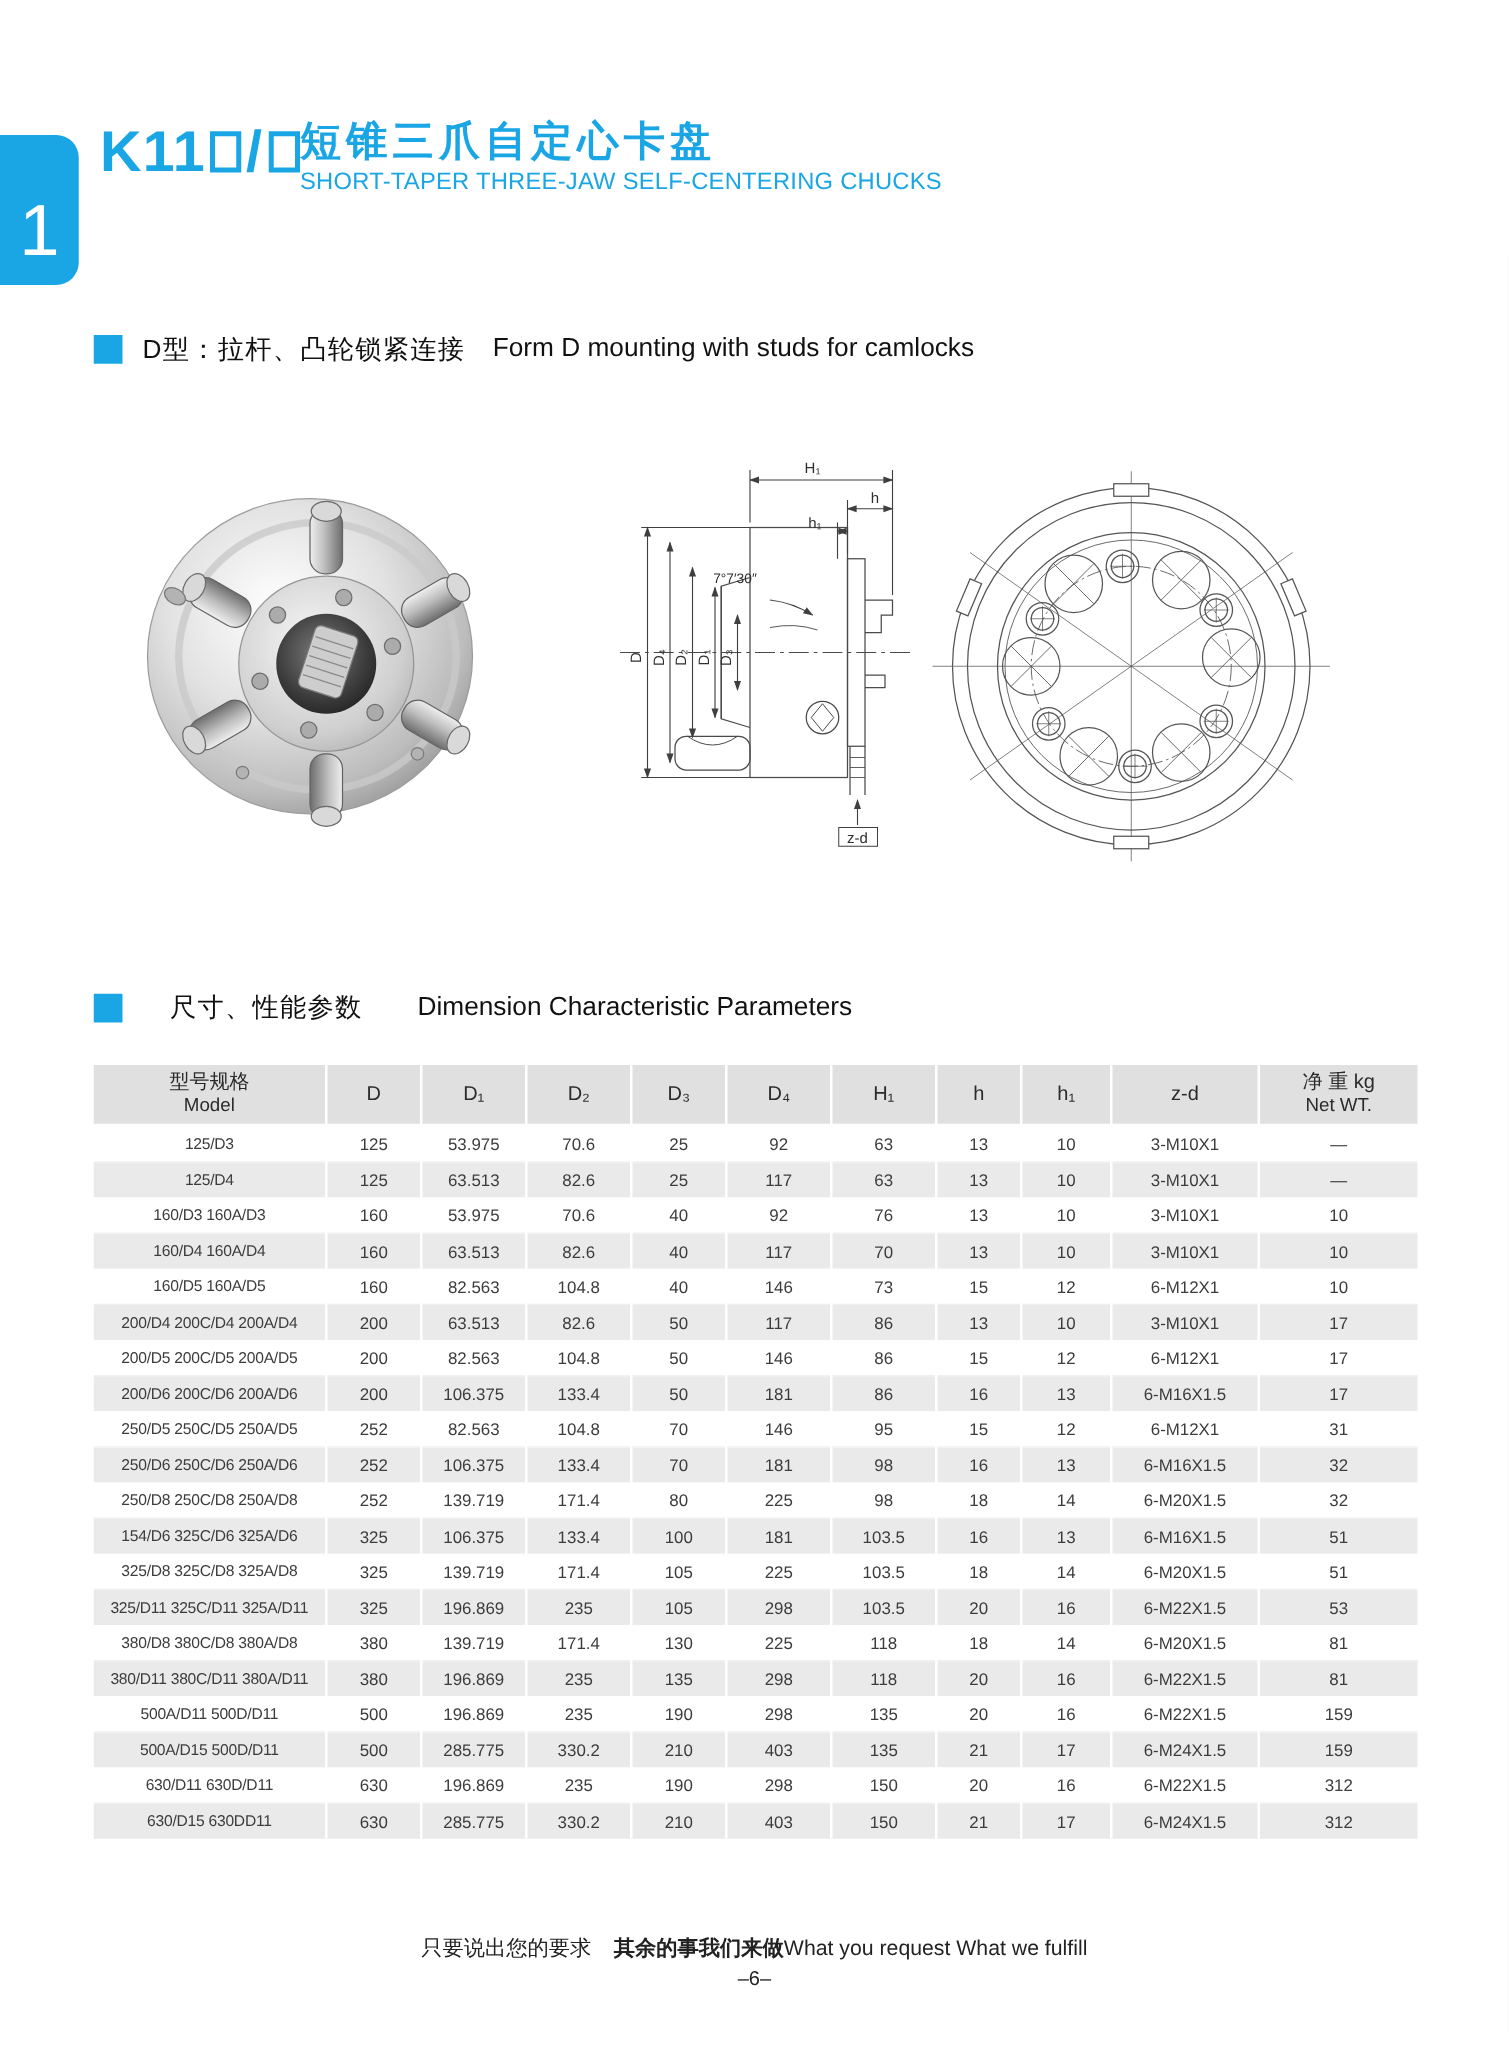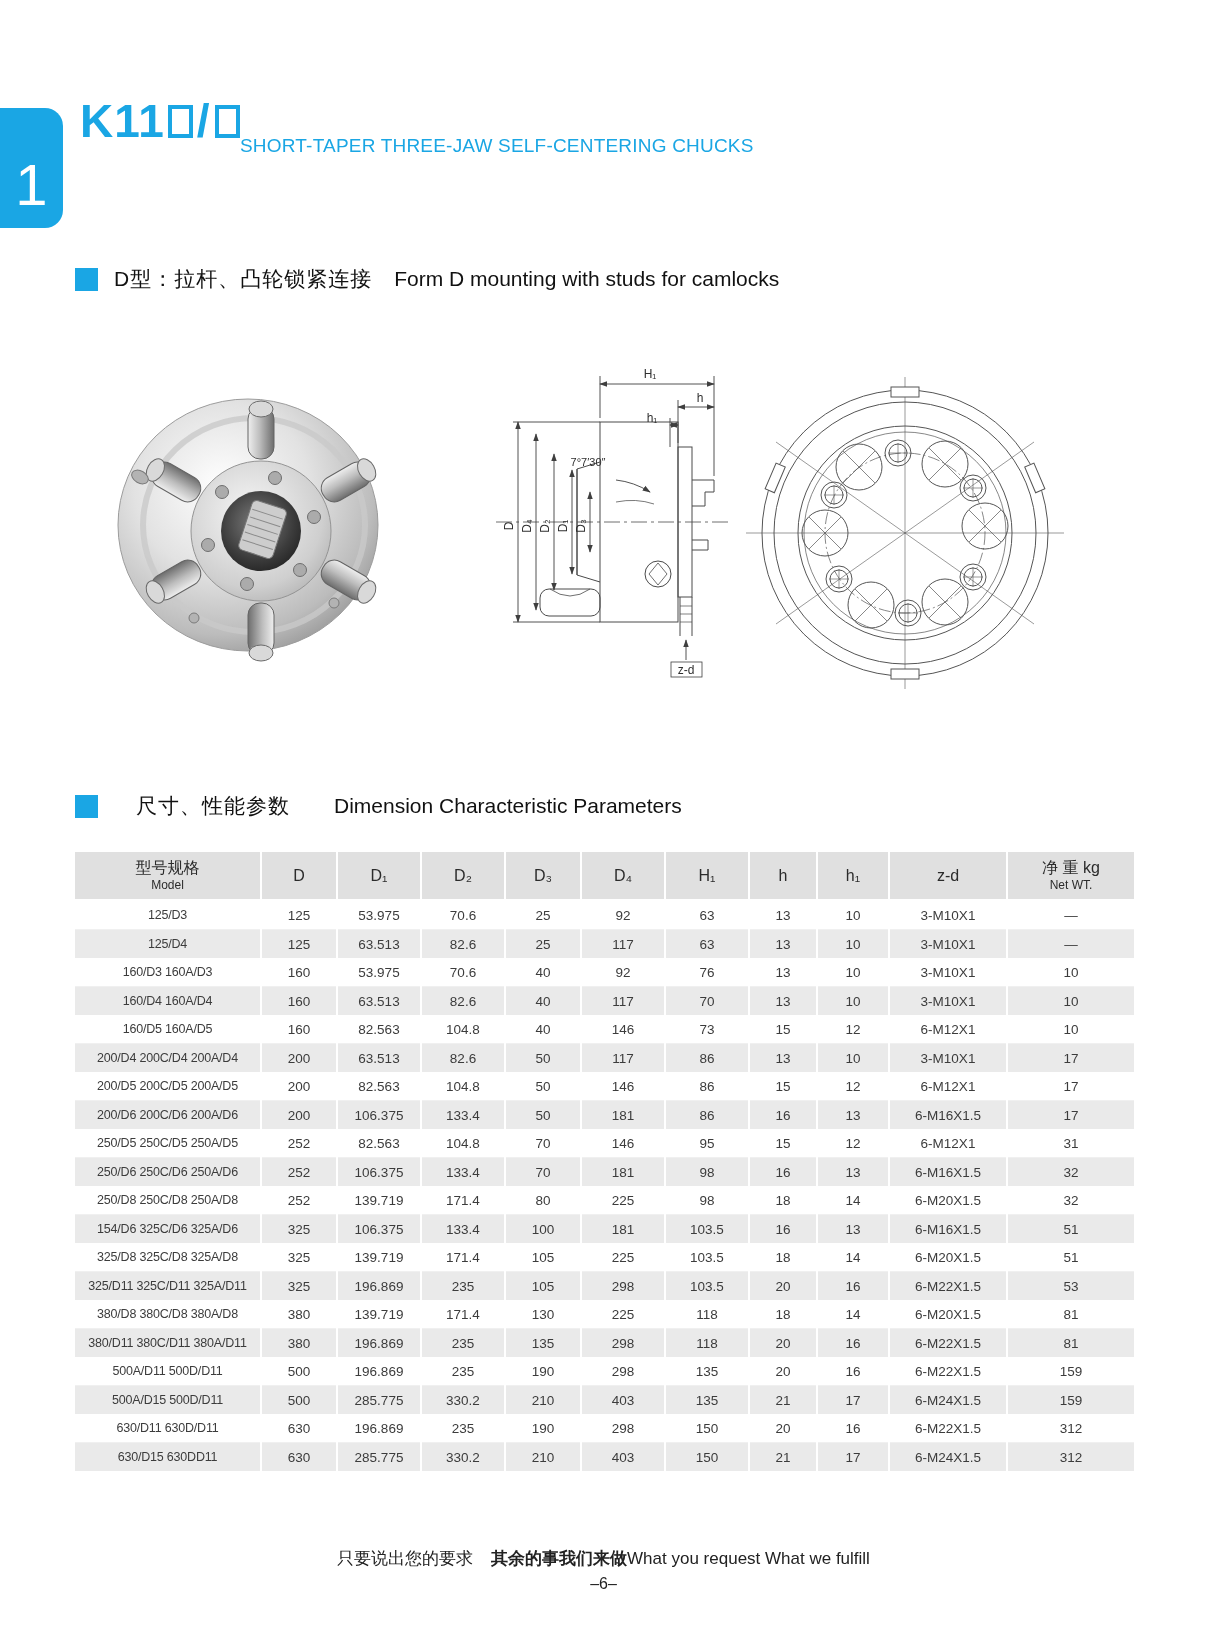--- a/index.html
+++ b/index.html
@@ -59,21 +59,21 @@
     border-collapse:collapse;table-layout:fixed;
   }
   #spec-table th,#spec-table td{
     text-align:center;vertical-align:middle;padding:0;
     border-right:2px solid #ffffff;
   }
   #spec-table thead th{
     background:#e0e0e0;height:47px;font-weight:normal;color:#2b2b2b;
     font-size:16px;line-height:1.25;border-bottom:2px solid #ffffff;
   }
-  #spec-table thead th .l2{font-size:12px;}
+  #spec-table thead th .l2{font-size:15px;}
   #spec-table tbody td{
     height:28px;font-size:13.5px;color:#3c3c3c;
   }
   #spec-table tbody tr.stripe td{background:#eaeaea;}
   #spec-table tbody tr:not(.stripe) td{background:#ffffff;border-bottom:1px solid #f0f0f0;}
   #spec-table tbody td:first-child{font-size:12.5px;letter-spacing:-0.2px;}
 
   
   .footer-slogan{
     position:absolute;left:0;top:1547px;width:100%;text-align:center;
@@ -94,20 +94,21 @@
   <div class="side-tab">
     <span>1</span>
   </div>
 
   <div class="series">
     <span>K11</span>
     <span class="ph-box"></span>
     <span class="slash">/</span>
     <span class="ph-box"></span>
   </div>
+  <div class="title-zh">短锥三爪自定心卡盘</div>
   <div class="title-en">SHORT-TAPER THREE-JAW SELF-CENTERING CHUCKS</div>
 
   <div class="sec" id="sec-mounting">
     <span class="bullet"></span>
     <span class="zh">D型：拉杆、凸轮锁紧连接</span>
     <span class="en">Form D mounting with studs for camlocks</span>
   </div>
 
   <svg class="fig" id="fig-photo" width="306" height="286" viewBox="0 0 306 286">
     <defs>

